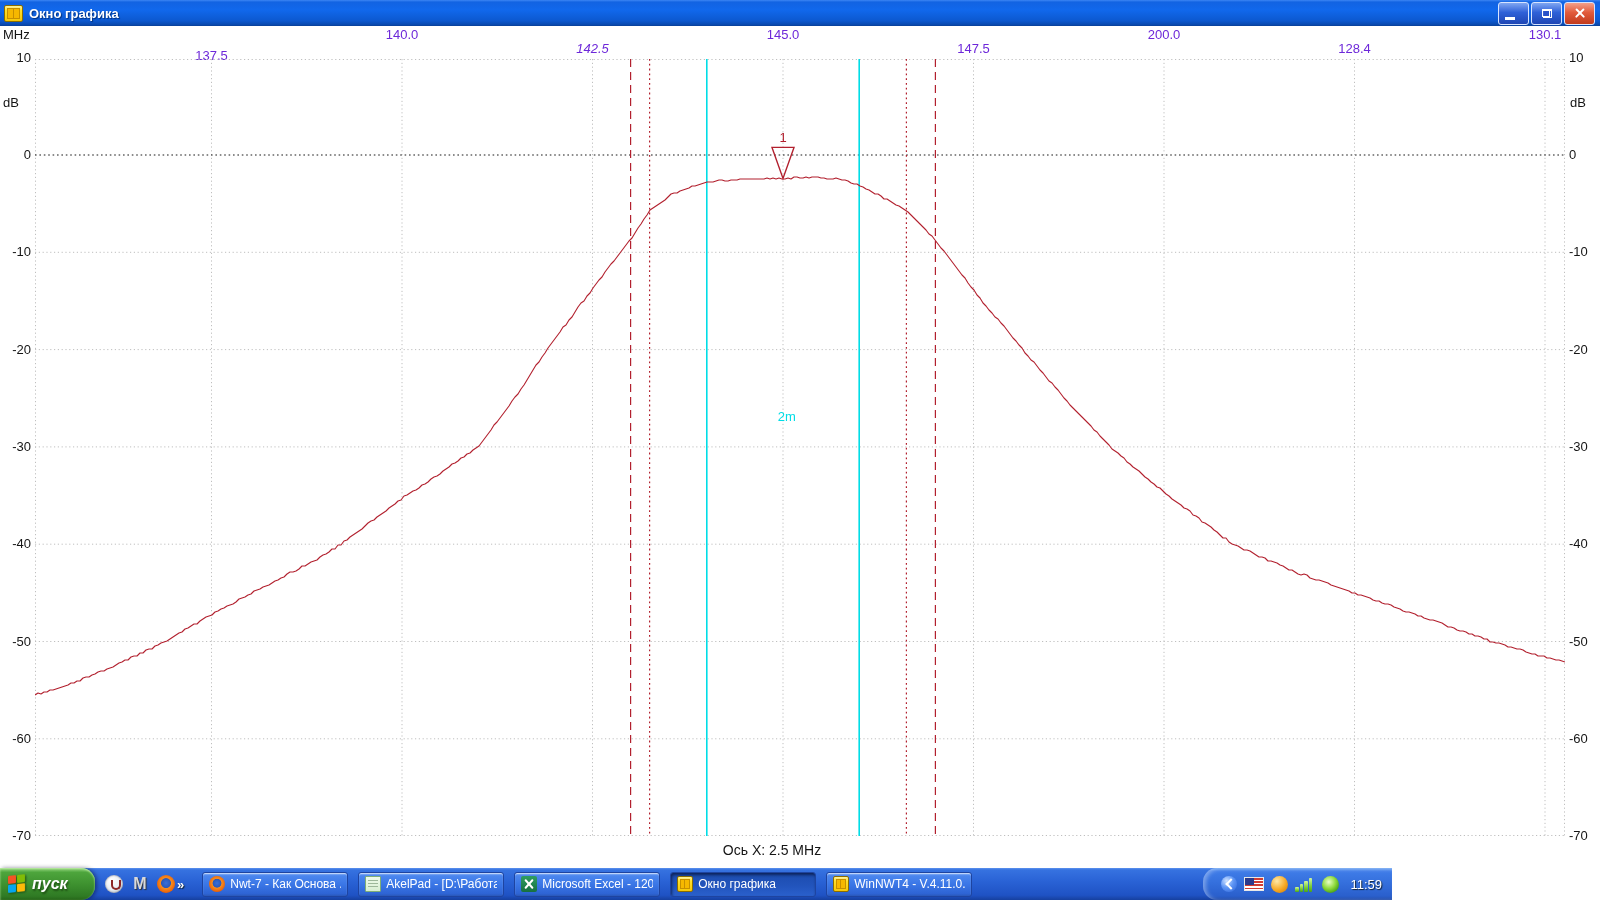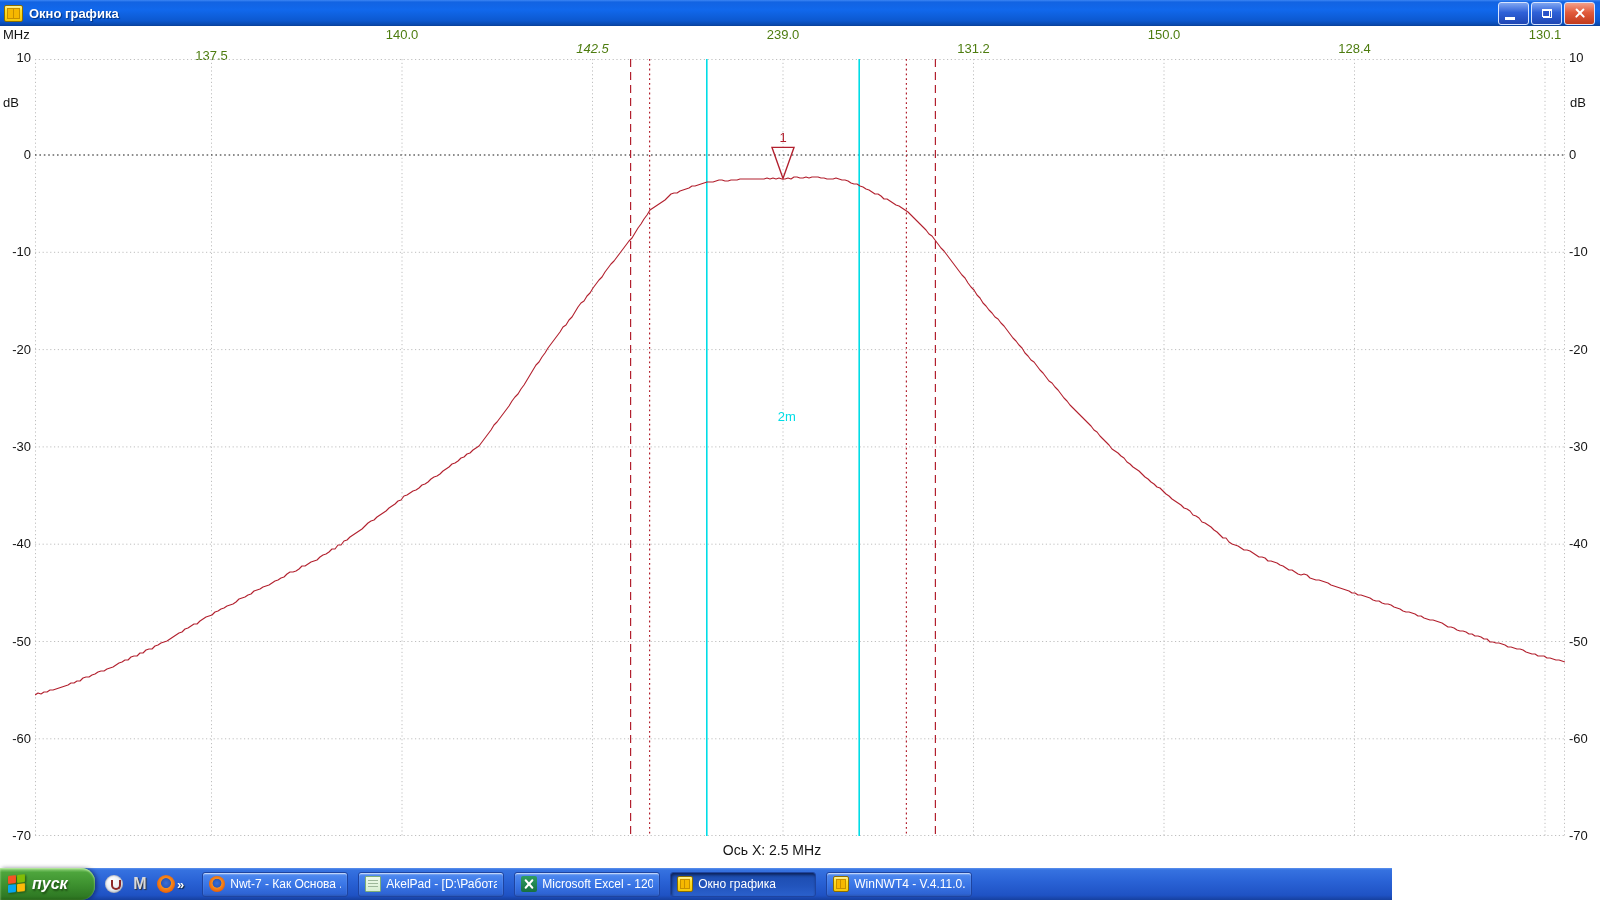--- a/index.html
+++ b/index.html
@@ -22,21 +22,21 @@
   .glyph-min{position:absolute;left:6px;bottom:4px;width:10px;height:3px;background:#fff;}
   .glyph-restore{width:10px;height:8px;position:relative;}
   .glyph-restore::before{content:"";position:absolute;right:0;top:0;width:7px;height:6px;border:1px solid #fff;border-top-width:2px;}
   .glyph-restore::after{content:"";position:absolute;left:0;bottom:0;width:6px;height:5px;border:1px solid #fff;border-top-width:2px;background:rgba(40,80,200,.9);}
   .glyph-x{width:12px;height:12px;position:relative;}
   .glyph-x::before,.glyph-x::after{content:"";position:absolute;left:0;top:5px;width:12px;height:2.4px;background:#fff;border-radius:1px;}
   .glyph-x::before{transform:rotate(45deg);} .glyph-x::after{transform:rotate(-45deg);}
 
   
   #client{position:absolute;left:0;top:26px;width:1272px;height:842px;background:#fff;}
-  .xlab{position:absolute;width:60px;text-align:center;font-size:13px;color:#4d7c0f;}
+  .xlab{position:absolute;width:60px;text-align:center;font-size:13px;color:#6d28d9;}
   .ylab{position:absolute;width:30px;font-size:13px;color:#151515;}
   .ylab.left{left:1px;text-align:right;}
   .ylab.right{left:1569px;text-align:left;}
   #mhz-label{position:absolute;left:3px;top:1px;font-size:13px;color:#151515;}
   .db-unit{position:absolute;top:69px;font-size:13px;color:#151515;}
   .db-unit.left{left:3px;} .db-unit.right{left:1570px;}
   #plot{position:absolute;left:35px;top:33px;}
   #x-caption{position:absolute;left:622px;top:816px;width:300px;text-align:center;font-size:14px;color:#151515;}
 
   
@@ -120,23 +120,23 @@
 </div>
 
 <div id="client">
   <span id="mhz-label">MHz</span>
   <span class="db-unit left">dB</span>
   <span class="db-unit right">dB</span>
   <div id="x-labels">
       <div class="xlab" style="left: 181.5px; top: 22px;">137.5</div>
       <div class="xlab" style="left: 372px; top: 1px;">140.0</div>
       <div class="xlab" style="left: 562.5px; top: 15px; font-style: italic;">142.5</div>
-      <div class="xlab" style="left: 753px; top: 1px;">239.0</div>
-      <div class="xlab" style="left: 943.5px; top: 15px;">131.2</div>
-      <div class="xlab" style="left: 1134px; top: 1px;">150.0</div>
+      <div class="xlab" style="left: 753px; top: 1px;">145.0</div>
+      <div class="xlab" style="left: 943.5px; top: 15px;">147.5</div>
+      <div class="xlab" style="left: 1134px; top: 1px;">200.0</div>
       <div class="xlab" style="left: 1324.5px; top: 15px;">128.4</div>
       <div class="xlab" style="left: 1515px; top: 1px;">130.1</div>
     </div>
   <div id="y-labels">
       <div class="ylab left" style="top: 23.7px;">10</div>
       <div class="ylab right" style="top: 23.7px;">10</div>
       <div class="ylab left" style="top: 121px;">0</div>
       <div class="ylab right" style="top: 121px;">0</div>
       <div class="ylab left" style="top: 218.3px;">-10</div>
       <div class="ylab right" style="top: 218.3px;">-10</div>
@@ -220,13 +220,28 @@
       </div>
       <div class="taskbtn active">
         <span class="tb-ico icon-winnwt"></span>
         <span class="lbl">Окно графика</span>
       </div>
       <div class="taskbtn">
         <span class="tb-ico icon-winnwt"></span>
         <span class="lbl">WinNWT4 - V.4.11.0...</span>
       </div>
     </div>
+  <div id="tray">
+    <span id="tray-chevron"></span>
+    <span id="tray-icons" style="display:flex;align-items:center;gap:7px;">
+        <span class="tray-ico keyboard-layout-flag-icon"></span>
+        <span class="tray-ico update-ball-icon"></span>
+        <span class="tray-ico signal-bars-icon">
+          <span style="height: 5px;"></span>
+          <span style="height: 8px;"></span>
+          <span style="height: 11px;"></span>
+          <span style="height: 14px;"></span>
+        </span>
+        <span class="tray-ico antivirus-status-icon"></span>
+      </span>
+    <span id="clock">11:59</span>
+  </div>
 </div>
 
 </body></html>

